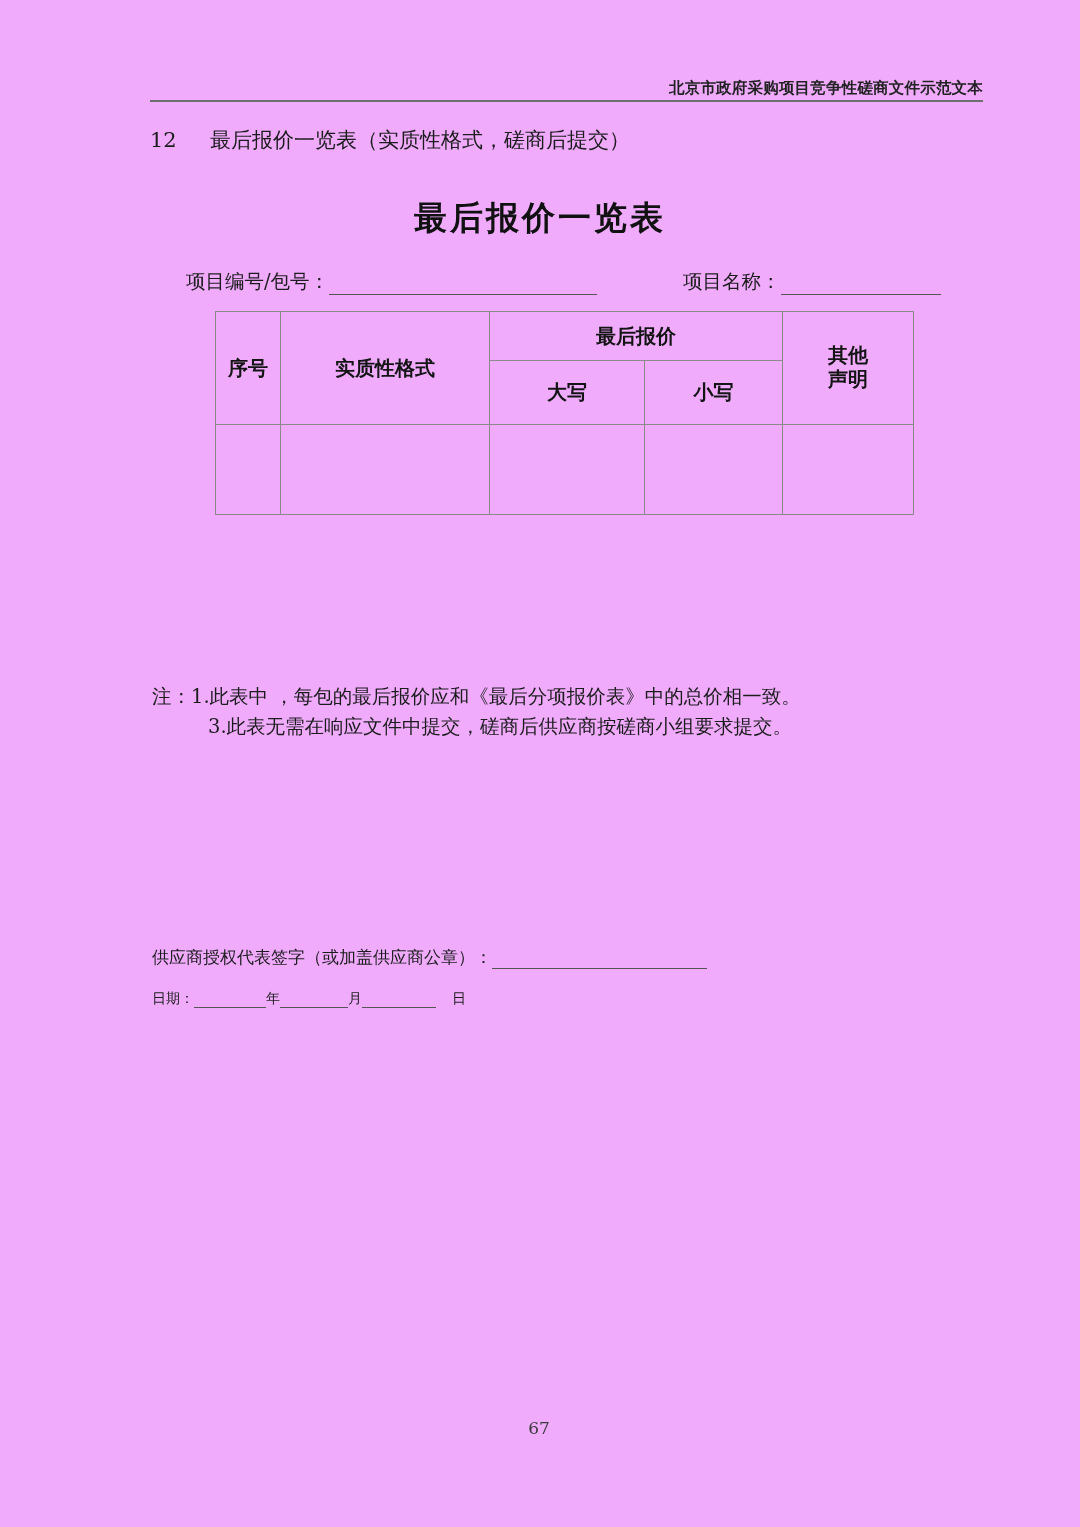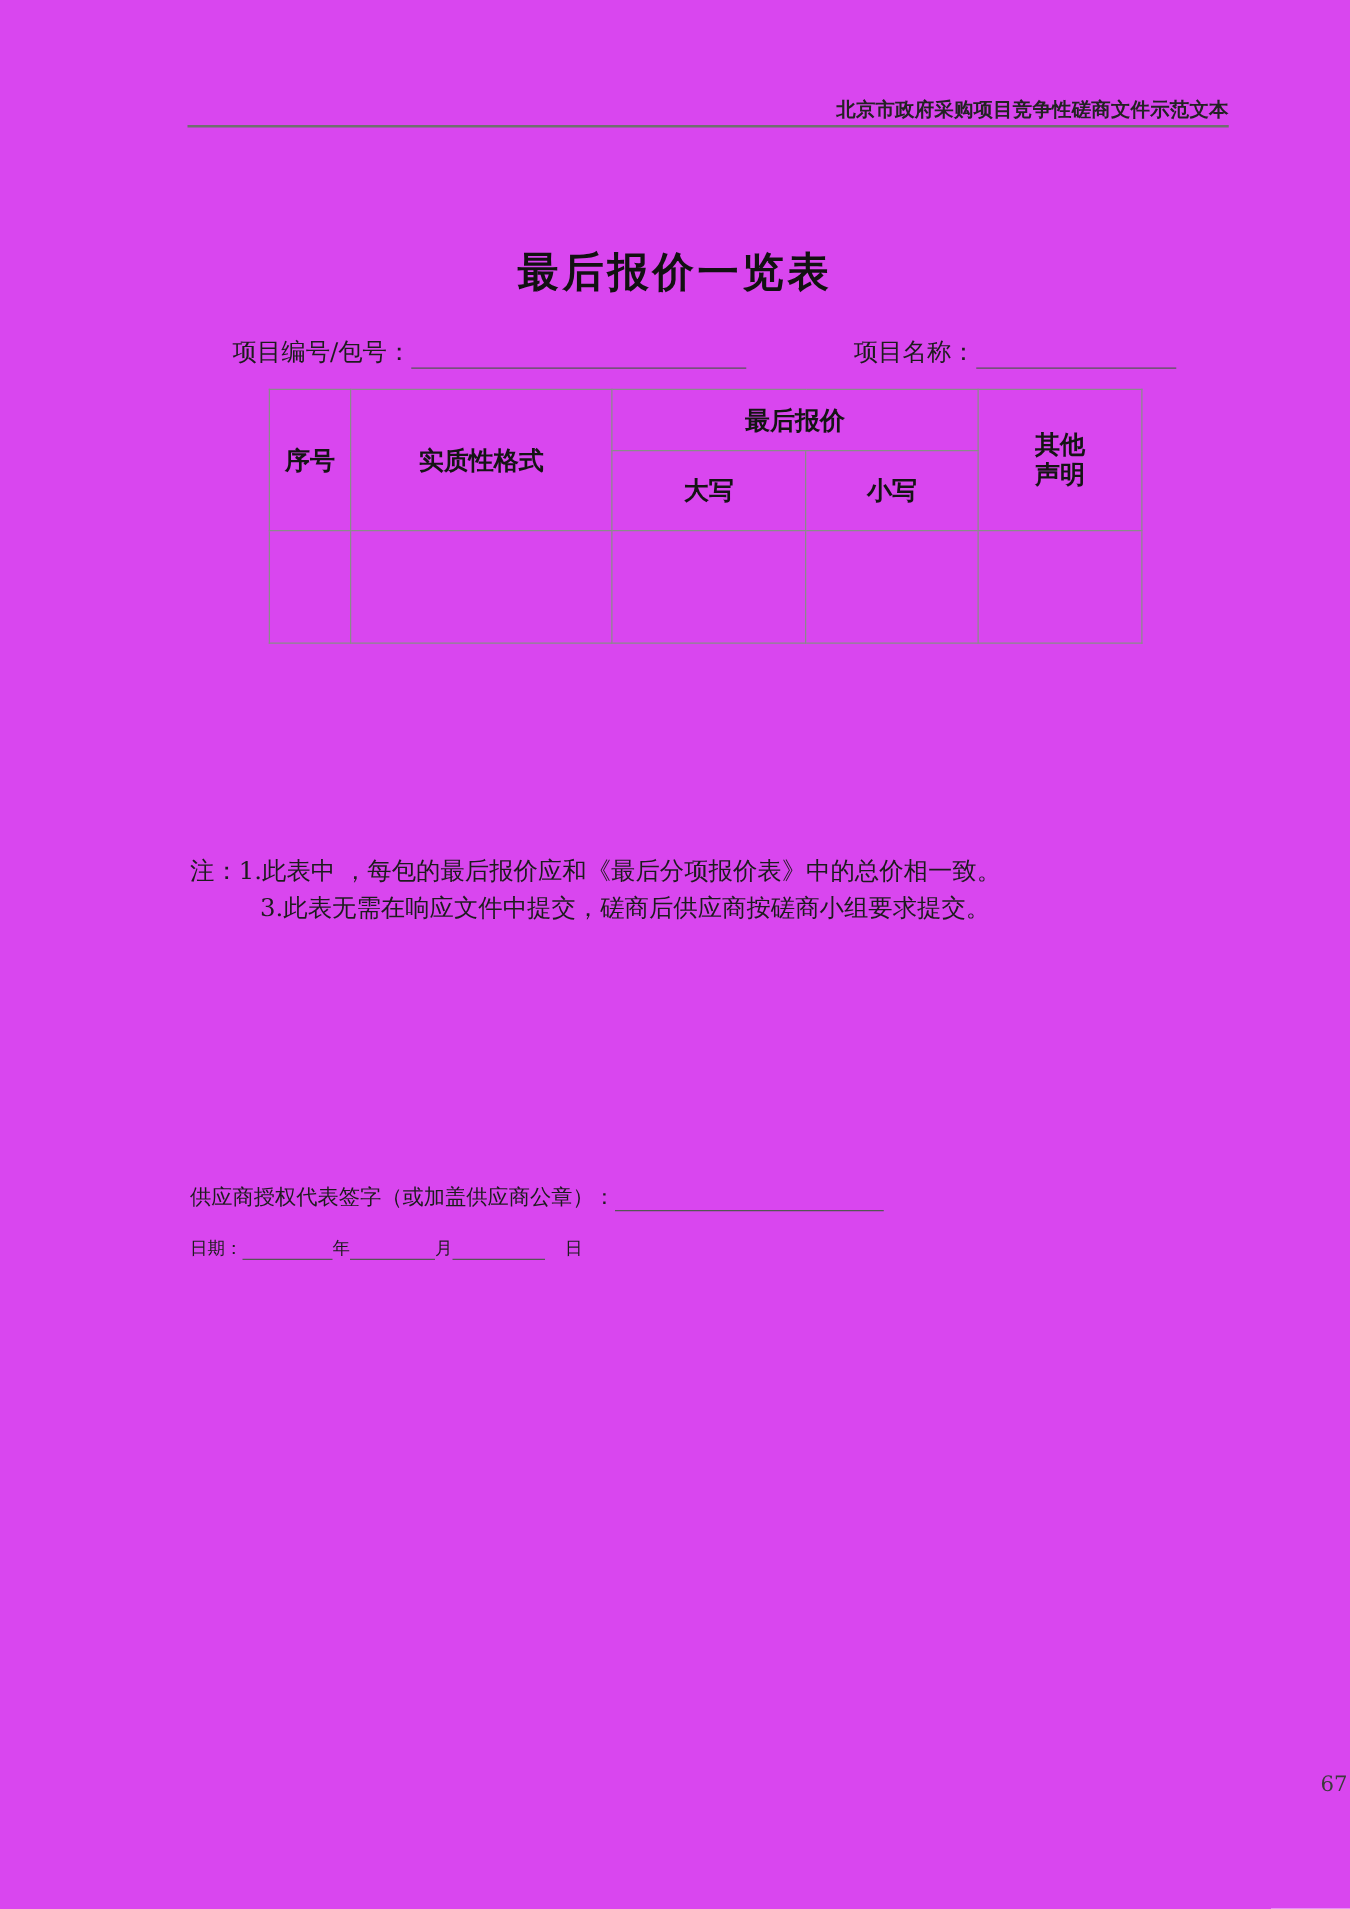--- a/index.html
+++ b/index.html
@@ -8,21 +8,21 @@
     background: #ffffff;
   }
   body {
     font-family: "DejaVu Serif", "Liberation Serif", serif;
     color: #1a1a1a;
   }
   .page {
     position: relative;
     width: 1080px;
     height: 1527px;
-    background: #d946ef;
+    background: #f0abfc;
     overflow: hidden;
   }
 
   
   .doc-header {
     position: absolute;
     left: 150px;
     top: 78px;
     width: 833px;
     text-align: right;
@@ -154,33 +154,36 @@
   .fill-month { width: 68px; }
   .fill-day   { width: 74px; }
   .day-gap    { display: inline-block; width: 16px; }
 
   
   .page-number {
     position: absolute;
     left: 0;
     top: 1418px;
     width: 1078px;
-    text-align: right;
+    text-align: center;
     font-size: 17px;
     color: #3b3b3b;
   }
 </style>
 </head>
 <body>
 
 <div class="page">
 
   <div class="doc-header">北京市政府采购项目竞争性磋商文件示范文本</div>
   <div class="header-rule"></div>
 
+  <div class="section-heading">
+    <span class="num">12</span><span>最后报价一览表（实质性格式，磋商后提交）</span>
+  </div>
 
   <div class="form-title">最后报价一览表</div>
 
   <div class="meta-row">
     <span class="meta-item"><span class="meta-label">项目编号/包号：</span><span class="fill-line fill-pno"></span></span><span class="meta-gap"></span><span class="meta-item"><span class="meta-label">项目名称：</span><span class="fill-line fill-pname"></span></span>
   </div>
 
   <table class="quote-table">
     <colgroup>
       <col class="col-no">

